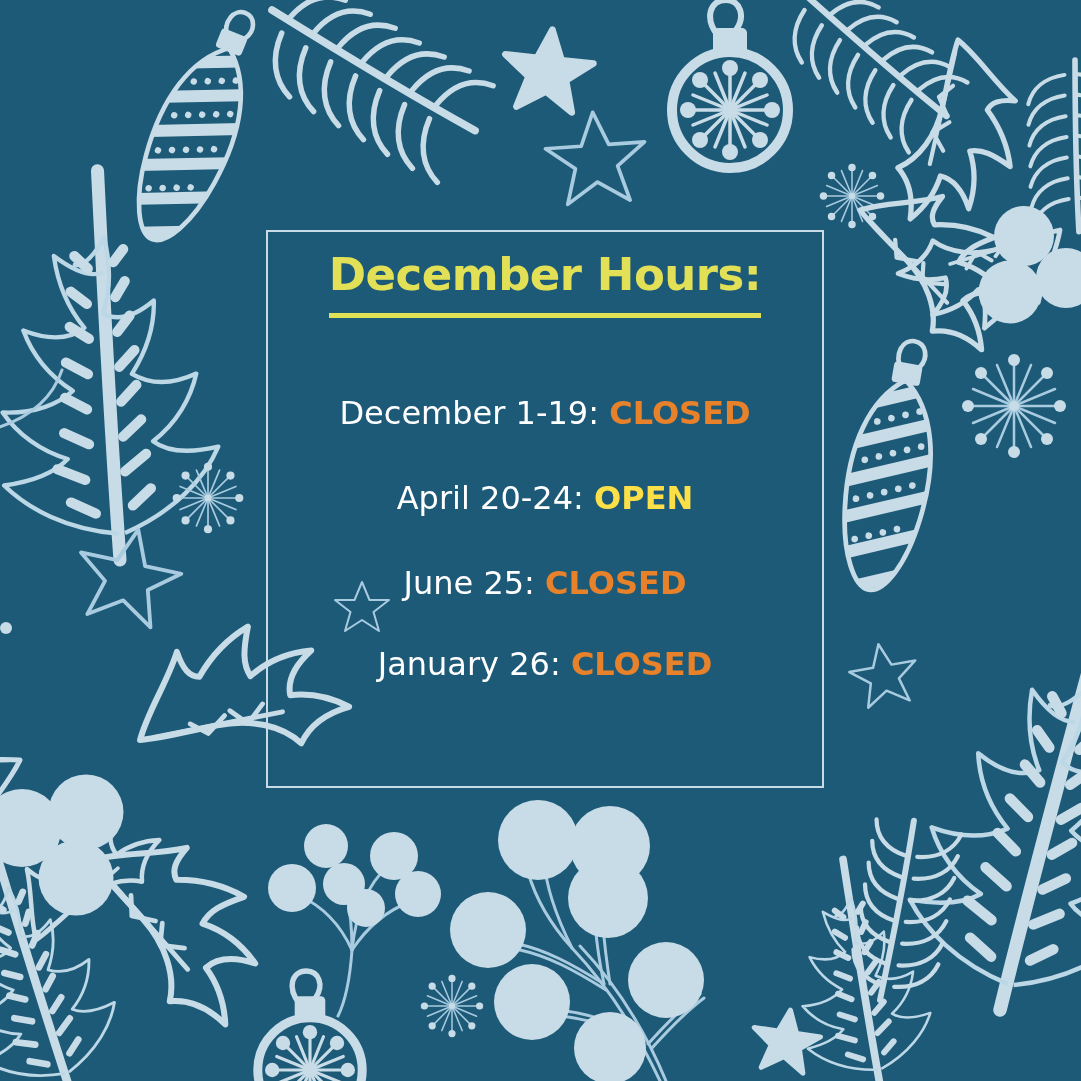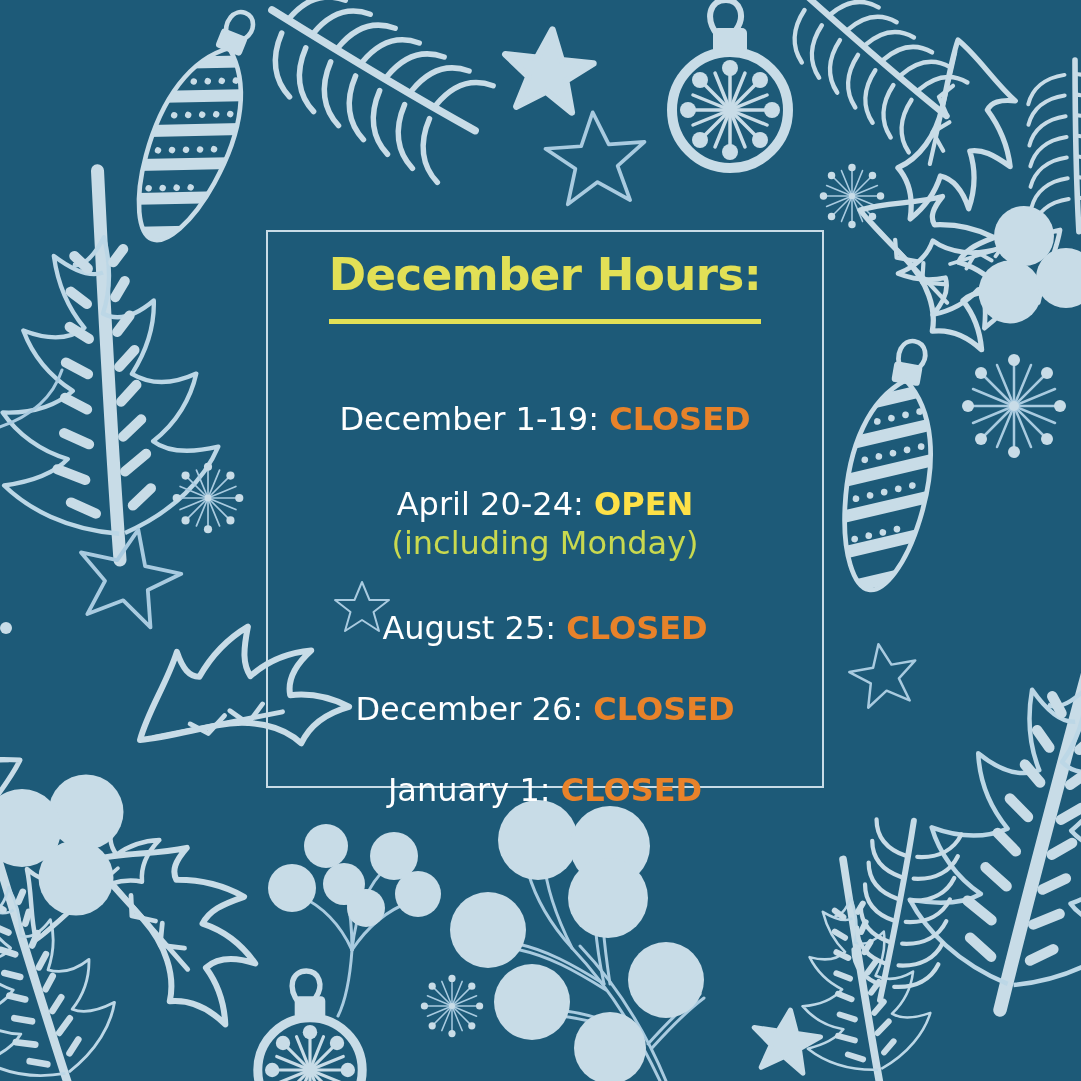--- a/index.html
+++ b/index.html
@@ -25,21 +25,21 @@
   }
   .title{
     font-family:"DejaVu Sans", sans-serif;
     font-weight:bold;
     font-size:45px;
     letter-spacing:-0.5px;
     color:#e2e056;
     text-align:center;
     line-height:1.1;
     margin:0;
-    padding-bottom:19px;
+    padding-bottom:13px;
     border-bottom:5px solid #fde047;
     display:inline-block;
   }
   .lines{
     width:100%;
     margin-top:30px;
     display:flex;flex-direction:column;
     align-items:center;
     flex:1;
   }
@@ -427,39 +427,34 @@
         <span>December 1-19:</span>
         <span class="val" style="color:#e8822a">CLOSED</span>
       </div>
 
       <div class="gap-lg"></div>
 
       <div class="line">
         <span>April 20-24:</span>
         <span class="val" style="color:#fde047">OPEN</span>
       </div>
-      <div class="sub" style="color:#c9d94f">(including Monday)</div>
 
       <div class="gap-lg"></div>
 
       <div class="line">
-        <span>August 25:</span>
+        <span>June 25:</span>
         <span class="val" style="color:#e8822a">CLOSED</span>
       </div>
 
       <div class="gap-md"></div>
 
       <div class="line">
-        <span>December 26:</span>
+        <span>January 26:</span>
         <span class="val" style="color:#e8822a">CLOSED</span>
       </div>
 
       <div class="gap-md"></div>
 
-      <div class="line">
-        <span>January 1:</span>
-        <span class="val" style="color:#e8822a">CLOSED</span>
-      </div>
 
     </div>
   </div>
 
 </div>
 
 </body></html>

